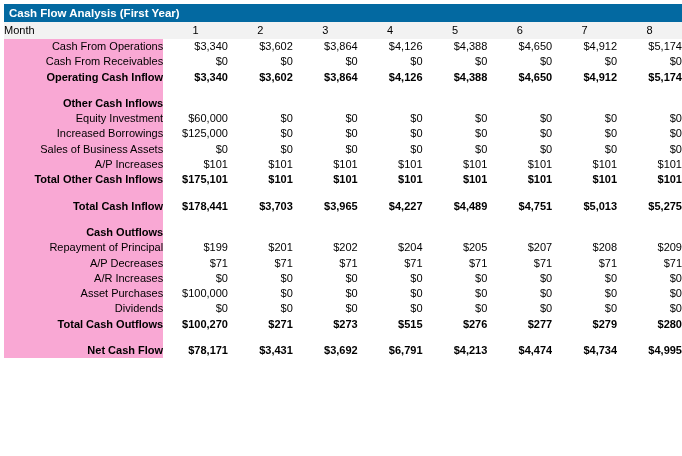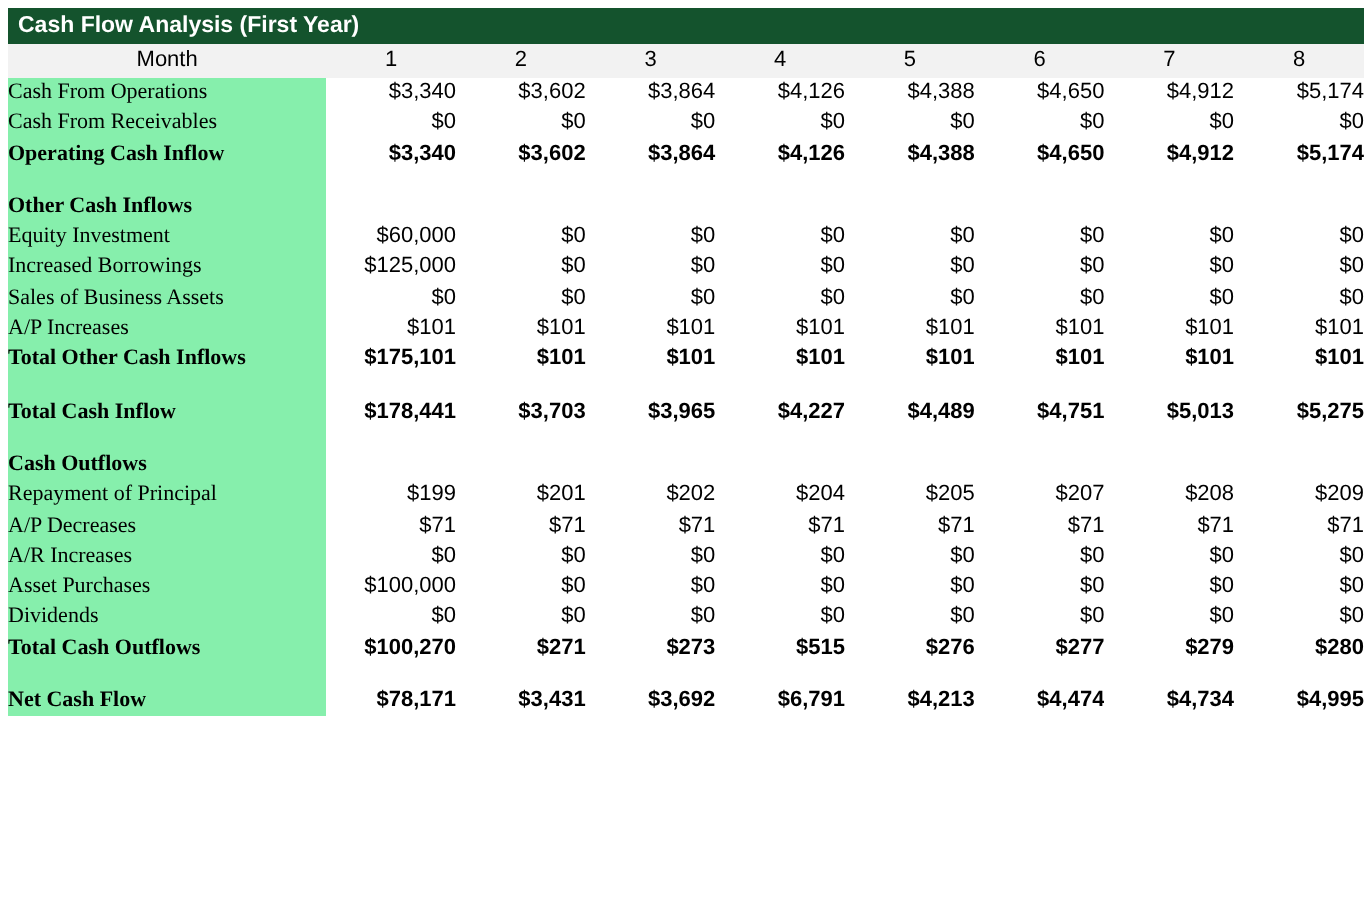--- a/index.html
+++ b/index.html
@@ -42,50 +42,48 @@
     margin: 0;
     height: 15.3px;
     line-height: 15.3px;
     font-weight: normal;
     vertical-align: middle;
     overflow: hidden;
     white-space: nowrap;
   }
   
   tr.title-row td {
-    background: #14532d;
+    background: #0369a1;
     color: #ffffff;
     font-weight: bold;
     font-size: 11.5px;
     height: 18px;
     line-height: 18px;
     padding-left: 5px;
     letter-spacing: 0px;
   }
   
   tr.head-row td {
     background: #f2f2f2;
     height: 17px;
     line-height: 17px;
     font-size: 11px;
   }
   td.head-label {
-    text-align: center;
     padding-right: 38px;
   }
   td.head-num {
     text-align: center;
   }
   
   td.lbl {
-    background: #86efac;
-    text-align: left;
+    background: #f9a8d4;
+    text-align: right;
     padding-left: 8px;
     font-size: 11px;
-    font-family: Liberation Serif, serif;
   }
   td.lbl.bold { font-weight: bold; }
   
   td.num {
     background: #ffffff;
     text-align: right;
     padding-right: 7px;
     font-size: 11px;
   }
   td.num.bold { font-weight: bold; }

